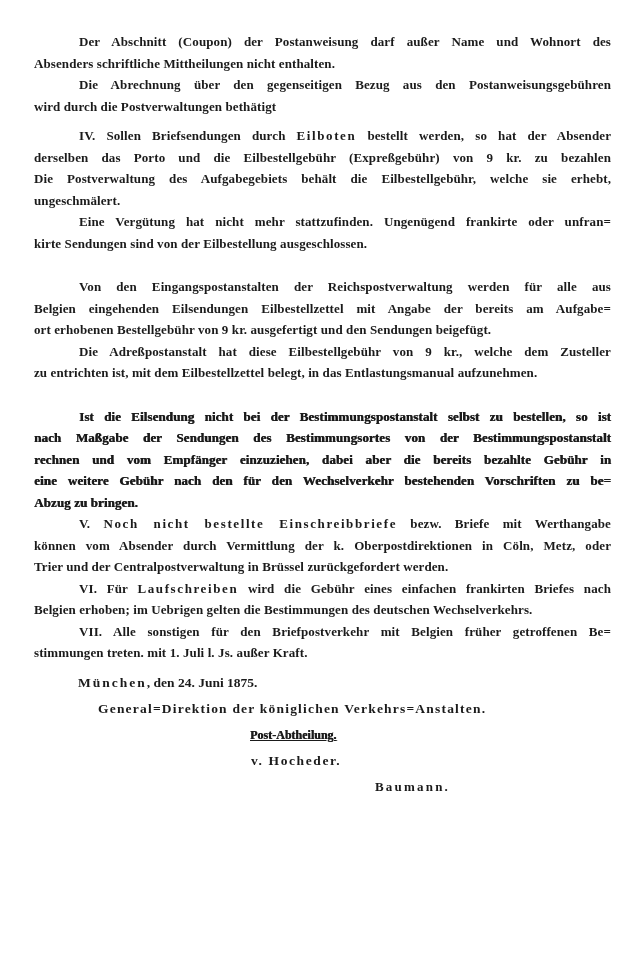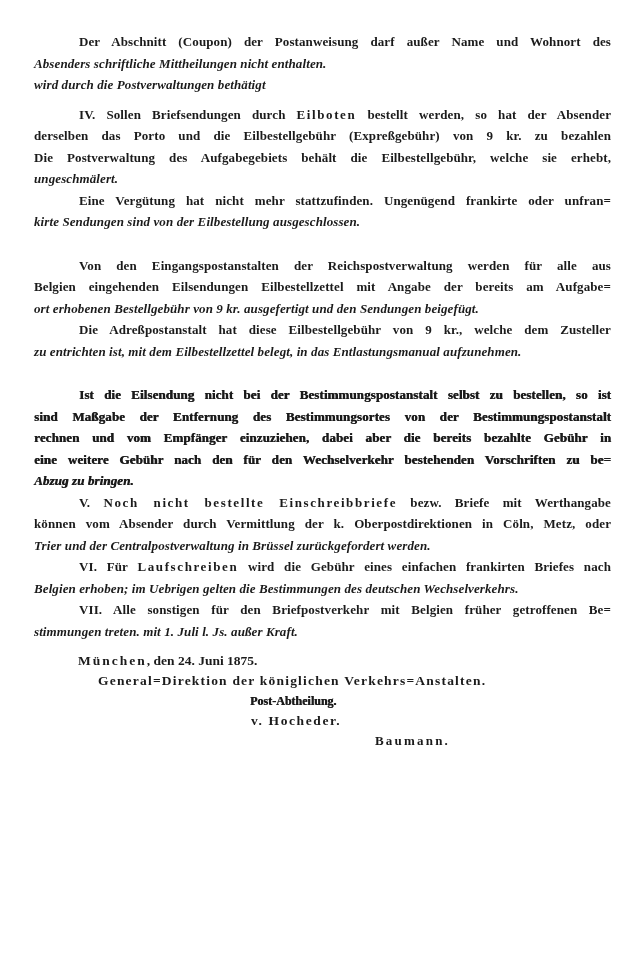--- a/index.html
+++ b/index.html
@@ -21,63 +21,65 @@
   .ln {
     height: 21.5px;
     line-height: 21.5px;
     font-size: 13px;
     font-weight: 700;
     white-space: nowrap;
     text-align: justify;
     text-align-last: justify;
     letter-spacing: 0.1px;
   }
-  .ln.end { text-align-last: left; font-style: italic; }
+  .ln.end { text-align-last: left; }
   .ln.ind { text-indent: 45px; font-family: Liberation Serif, serif; }
   .ln.g8 { margin-top: 8px; }
   .ln.g5 { margin-top: 22px; }
   .ln.bd { text-shadow: 0.55px 0 0 currentColor; }
   .sp { letter-spacing: 1.6px; }
   .sig { margin-top: 9px; }
   .sig .sln {
     height: 20px;
     line-height: 20px;
     font-size: 13.5px;
     font-weight: 700;
     white-space: nowrap;
+    margin-top: 6px;
   }
   .sig-date { padding-left: 44px; }
   .sig-date .sp { letter-spacing: 2px; }
   .sig-auth { padding-left: 64px; letter-spacing: 1.2px; }
-  .sig-dept { padding-left: 216px; font-size: 12px !important; text-shadow: 0.5px 0 0 currentColor; }
+  .sig-dept { padding-left: 216px; font-size: 12px !important; text-shadow: 0.5px 0 0 currentColor; text-decoration: underline; }
   .sig-s1 { padding-left: 217px; letter-spacing: 1.6px; }
   .sig-s2 { padding-left: 341px; letter-spacing: 2.2px; font-size: 13px !important; }
   .sig-s3 { padding-left: 429px; letter-spacing: 1.6px; font-size: 13px !important; }
 </style>
 </head>
 <body>
 
 <div class="doc">
   <div class="main">
     <div class="ln ind">Der Abschnitt (Coupon) der Postanweisung darf außer Name und Wohnort des</div>
     <div class="ln end">Absenders schriftliche Mittheilungen nicht enthalten.</div>
+    <div class="ln ind">Die Abrechnung über den gegenseitigen Bezug aus den Postanweisungsgebühren</div>
     <div class="ln end">wird durch die Postverwaltungen bethätigt</div>
     <div class="ln ind g8"><span>IV. Sollen Briefsendungen durch </span><span class="sp">Eilboten</span><span> bestellt werden, so hat der Absender</span></div>
     <div class="ln">derselben das Porto und die Eilbestellgebühr (Expreßgebühr) von 9 kr. zu bezahlen</div>
     <div class="ln">Die Postverwaltung des Aufgabegebiets behält die Eilbestellgebühr, welche sie erhebt,</div>
     <div class="ln end">ungeschmälert.</div>
     <div class="ln ind">Eine Vergütung hat nicht mehr stattzufinden. Ungenügend frankirte oder unfran=</div>
     <div class="ln end">kirte Sendungen sind von der Eilbestellung ausgeschlossen.</div>
     <div class="ln ind g5">Von den Eingangspostanstalten der Reichspostverwaltung werden für alle aus</div>
     <div class="ln">Belgien eingehenden Eilsendungen Eilbestellzettel mit Angabe der bereits am Aufgabe=</div>
     <div class="ln end">ort erhobenen Bestellgebühr von 9 kr. ausgefertigt und den Sendungen beigefügt.</div>
     <div class="ln ind">Die Adreßpostanstalt hat diese Eilbestellgebühr von 9 kr., welche dem Zusteller</div>
     <div class="ln end">zu entrichten ist, mit dem Eilbestellzettel belegt, in das Entlastungsmanual aufzunehmen.</div>
     <div class="ln ind bd g5">Ist die Eilsendung nicht bei der Bestimmungspostanstalt selbst zu bestellen, so ist</div>
-    <div class="ln bd">sind Maßgabe der Entfernung des Bestimmungsortes von der Bestimmungspostanstalt</div>
+    <div class="ln bd">nach Maßgabe der Sendungen des Bestimmungsortes von der Bestimmungspostanstalt</div>
     <div class="ln bd">rechnen und vom Empfänger einzuziehen, dabei aber die bereits bezahlte Gebühr in</div>
     <div class="ln bd">eine weitere Gebühr nach den für den Wechselverkehr bestehenden Vorschriften zu be=</div>
     <div class="ln bd end">Abzug zu bringen.</div>
     <div class="ln ind"><span>V. </span><span class="sp">Noch nicht bestellte Einschreibbriefe</span><span> bezw. Briefe mit Werthangabe</span></div>
     <div class="ln">können vom Absender durch Vermittlung der k. Oberpostdirektionen in Cöln, Metz, oder</div>
     <div class="ln end">Trier und der Centralpostverwaltung in Brüssel zurückgefordert werden.</div>
     <div class="ln ind"><span>VI. Für </span><span class="sp">Laufschreiben</span><span> wird die Gebühr eines einfachen frankirten Briefes nach</span></div>
     <div class="ln end">Belgien erhoben; im Uebrigen gelten die Bestimmungen des deutschen Wechselverkehrs.</div>
     <div class="ln ind">VII. Alle sonstigen für den Briefpostverkehr mit Belgien früher getroffenen Be=</div>
     <div class="ln end">stimmungen treten. mit 1. Juli l. Js. außer Kraft.</div>

